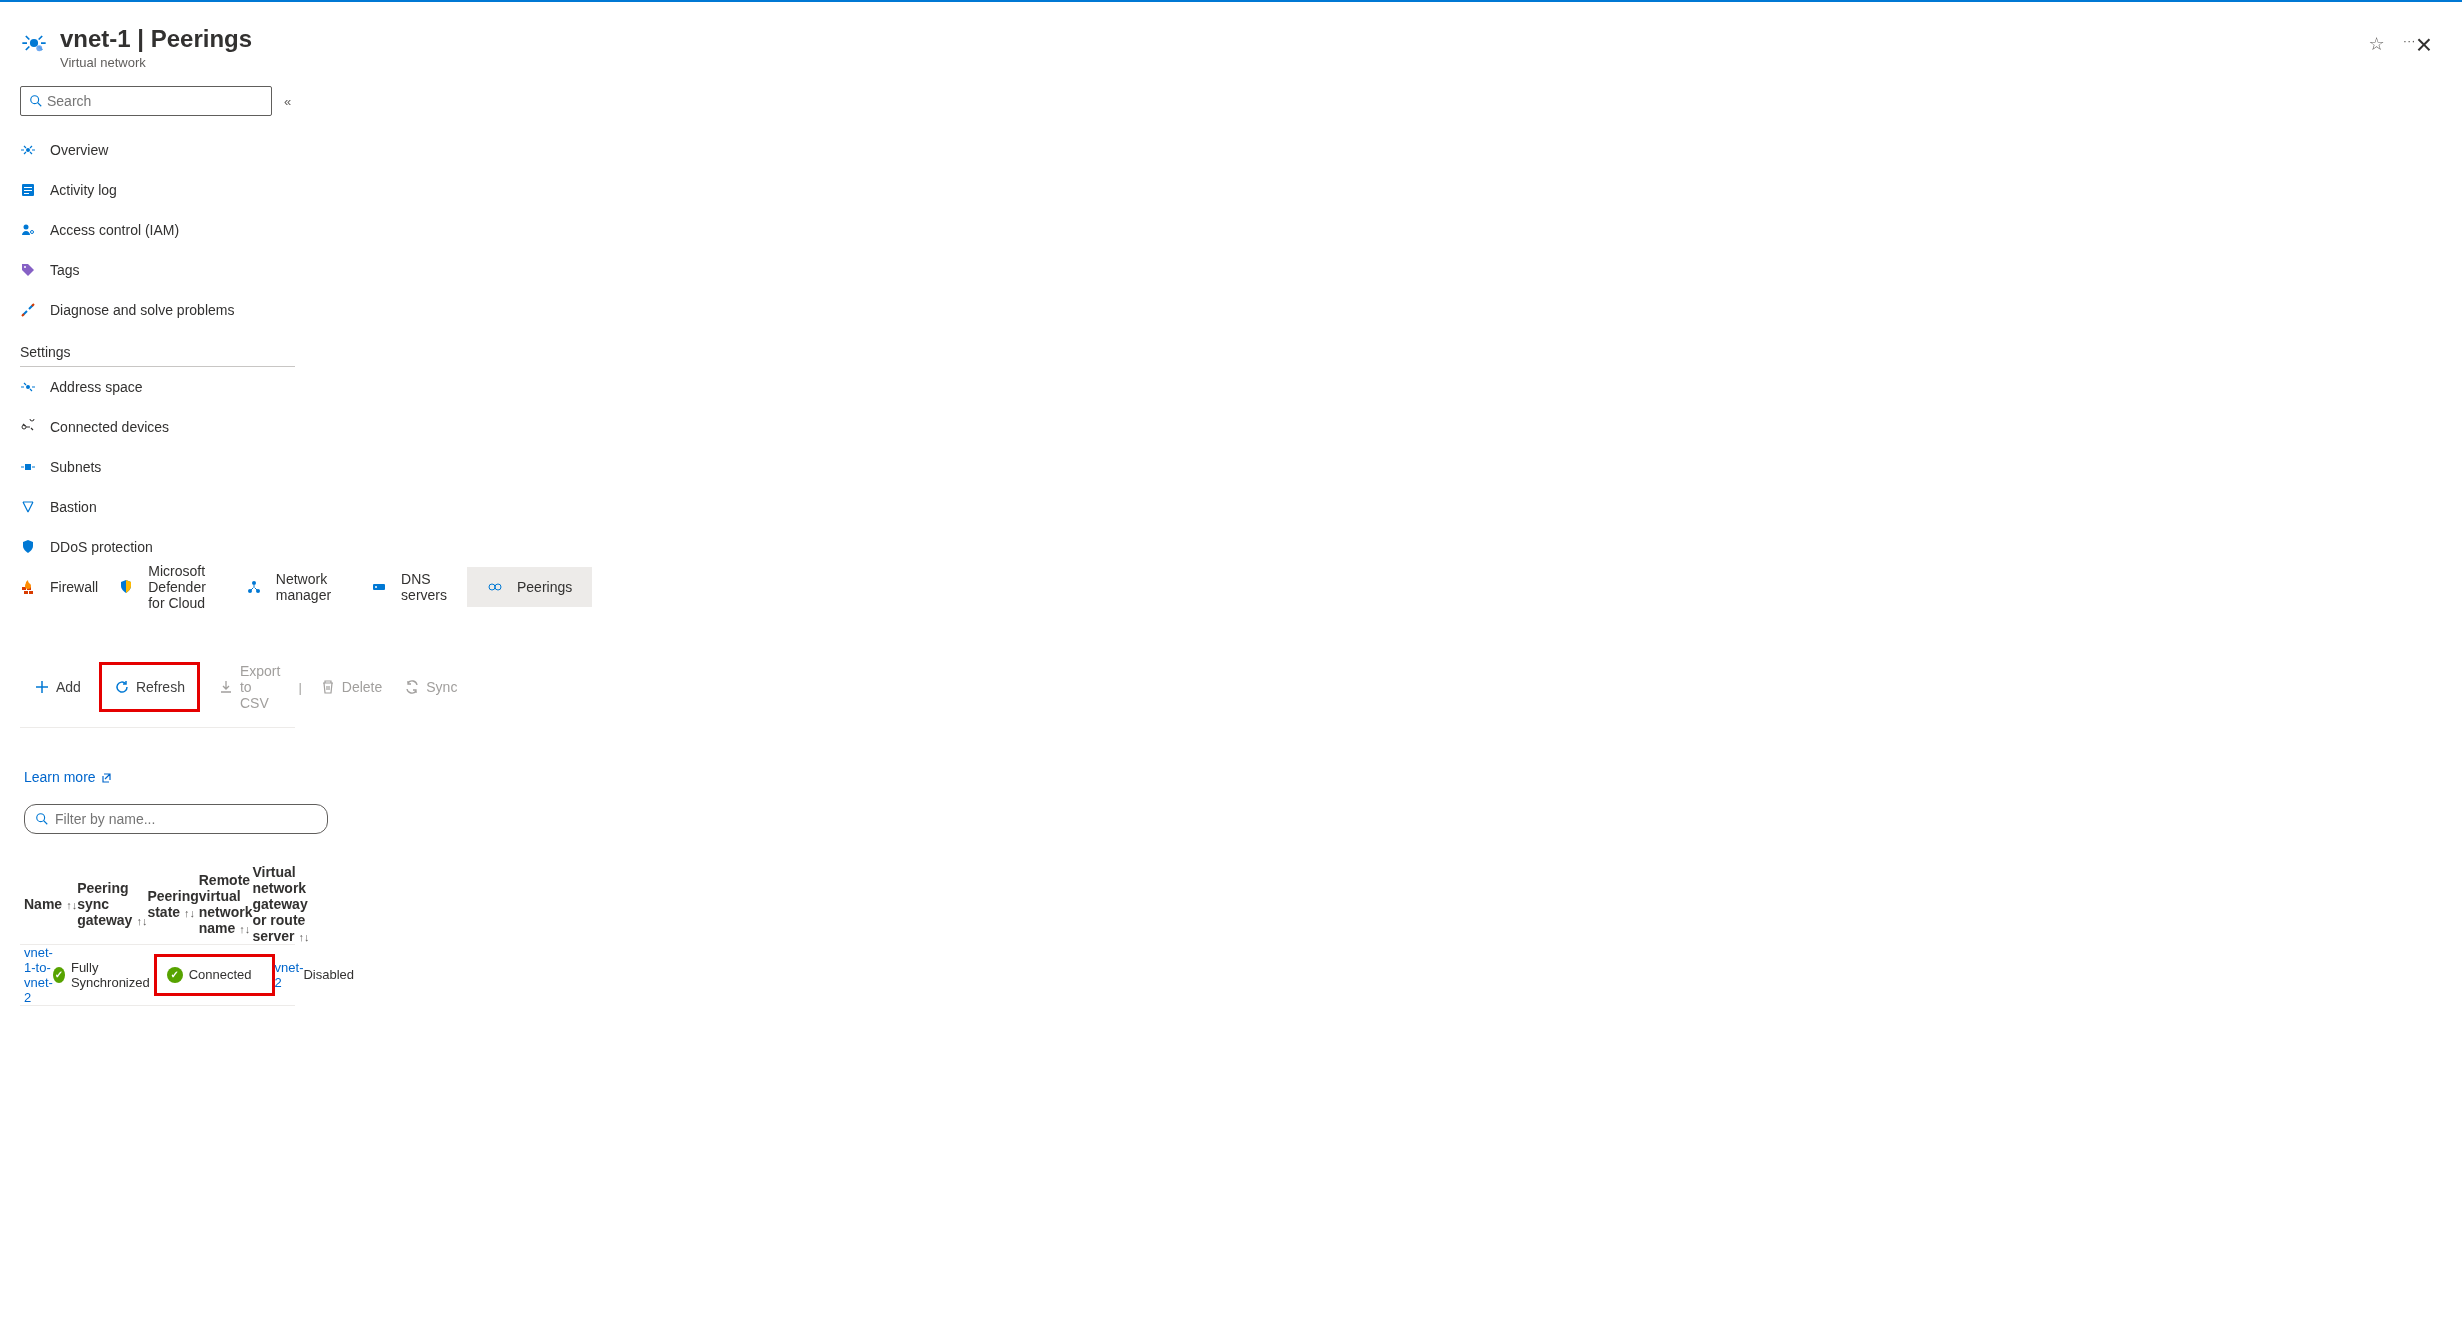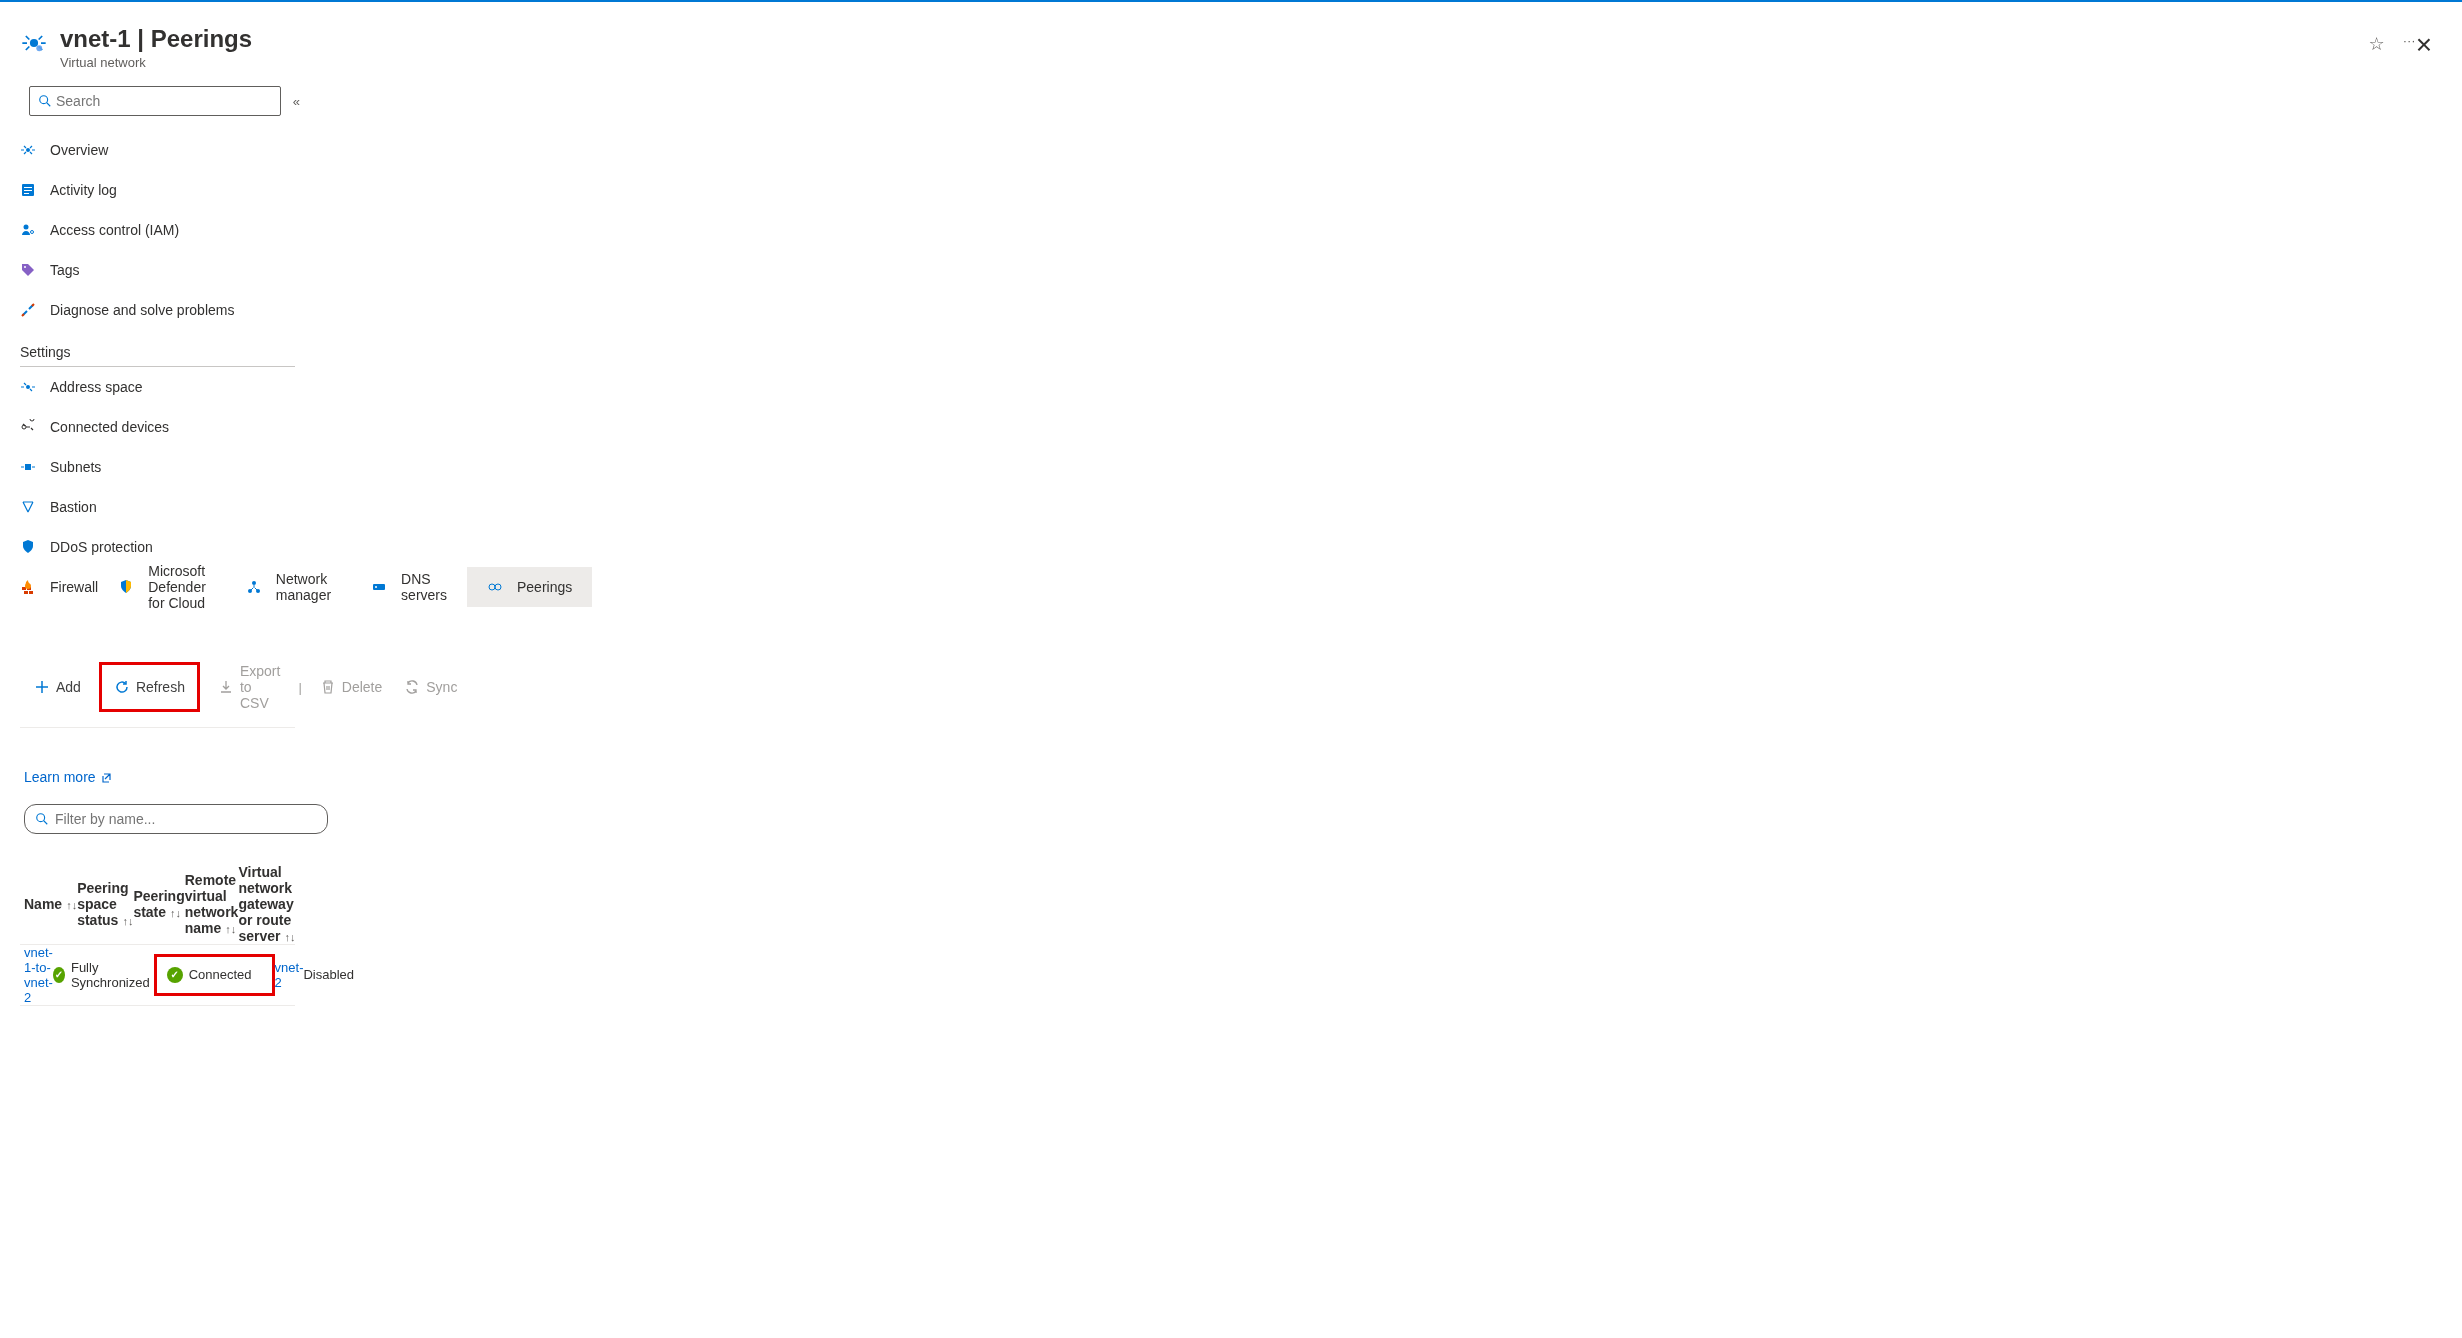--- a/index.html
+++ b/index.html
@@ -14,21 +14,21 @@
     .resource-icon { width: 28px; height: 28px; display: flex; align-items: center; justify-content: center; margin-right: 12px; margin-top: 4px; }
     .resource-icon svg { width: 28px; height: 28px; }
     .header-title-block { flex: 1; }
     .header-title { font-size: 24px; font-weight: 600; color: #323130; }
     .header-subtitle { font-size: 13px; color: #605e5c; margin-top: 2px; }
     .header-star { margin-left: 12px; font-size: 18px; color: #605e5c; cursor: pointer; margin-top: 8px; }
     .header-more { margin-left: 18px; color: #605e5c; cursor: pointer; margin-top: 8px; }
     .header-close { margin-left: auto; margin-right: 30px; font-size: 28px; color: #323130; cursor: pointer; font-weight: 300; margin-top: 4px; }
     
     
-    .search-row { display: flex; align-items: center; margin: 6px 15px 10px 29px; }
+    .search-row { display: flex; align-items: center; margin: 6px 15px 10px 20px; }
     .search-box { flex: 1; border: 1px solid #605e5c; border-radius: 2px; height: 30px; display: flex; align-items: center; padding: 0 8px; max-width: 252px; }
     .search-box input { border: none; outline: none; flex: 1; font-size: 14px; background: none; padding-left: 4px; }
     .collapse-icon { margin-left: 12px; color: #605e5c; cursor: pointer; }
     
     
     .nav-list { padding-top: 4px; }
     .nav-item { display: flex; align-items: center; height: 40px; padding: 0 20px; font-size: 14px; color: #323130; cursor: pointer; }
     .nav-item.active { background: #edebe9; font-weight: 400; }
     .nav-icon { width: 16px; height: 16px; margin-right: 14px; display: flex; align-items: center; justify-content: center; flex-shrink: 0; }
     .nav-section-title { padding: 14px 20px 6px; font-size: 14px; font-weight: 400; color: #323130; }
@@ -317,21 +317,21 @@
             <circle cx="6.5" cy="6.5" r="4.5" stroke="#0078d4" fill="none" stroke-width="1.3"></circle>
             <line x1="10" y1="10" x2="14" y2="14" stroke="#0078d4" stroke-width="1.3"></line>
           </svg>
       <input placeholder="Filter by name..." style="">
     </div>
 
     <div class="table">
       <div class="table-row table-header">
         <div class="col-check"></div>
         <div class="col-name"><span>Name</span><span class="sort-icon">↑↓</span></div>
-        <div class="col-sync"><span>Peering space status</span><span class="sort-icon">↑↓</span></div>
+        <div class="col-sync"><span>Peering sync gateway</span><span class="sort-icon">↑↓</span></div>
         <div class="col-state"><span>Peering state</span><span class="sort-icon">↑↓</span></div>
         <div class="col-remote"><span>Remote virtual network name</span><span class="sort-icon">↑↓</span></div>
         <div class="col-gateway"><span>Virtual network gateway or route server</span><span class="sort-icon">↑↓</span></div>
       </div>
       <div class="table-row body">
         <div class="col-check"></div>
         <div class="col-name link-cell">vnet-1-to-vnet-2</div>
         <div class="col-sync status-cell">
           <span class="status-check">✓</span>
           <span>Fully Synchronized</span>

